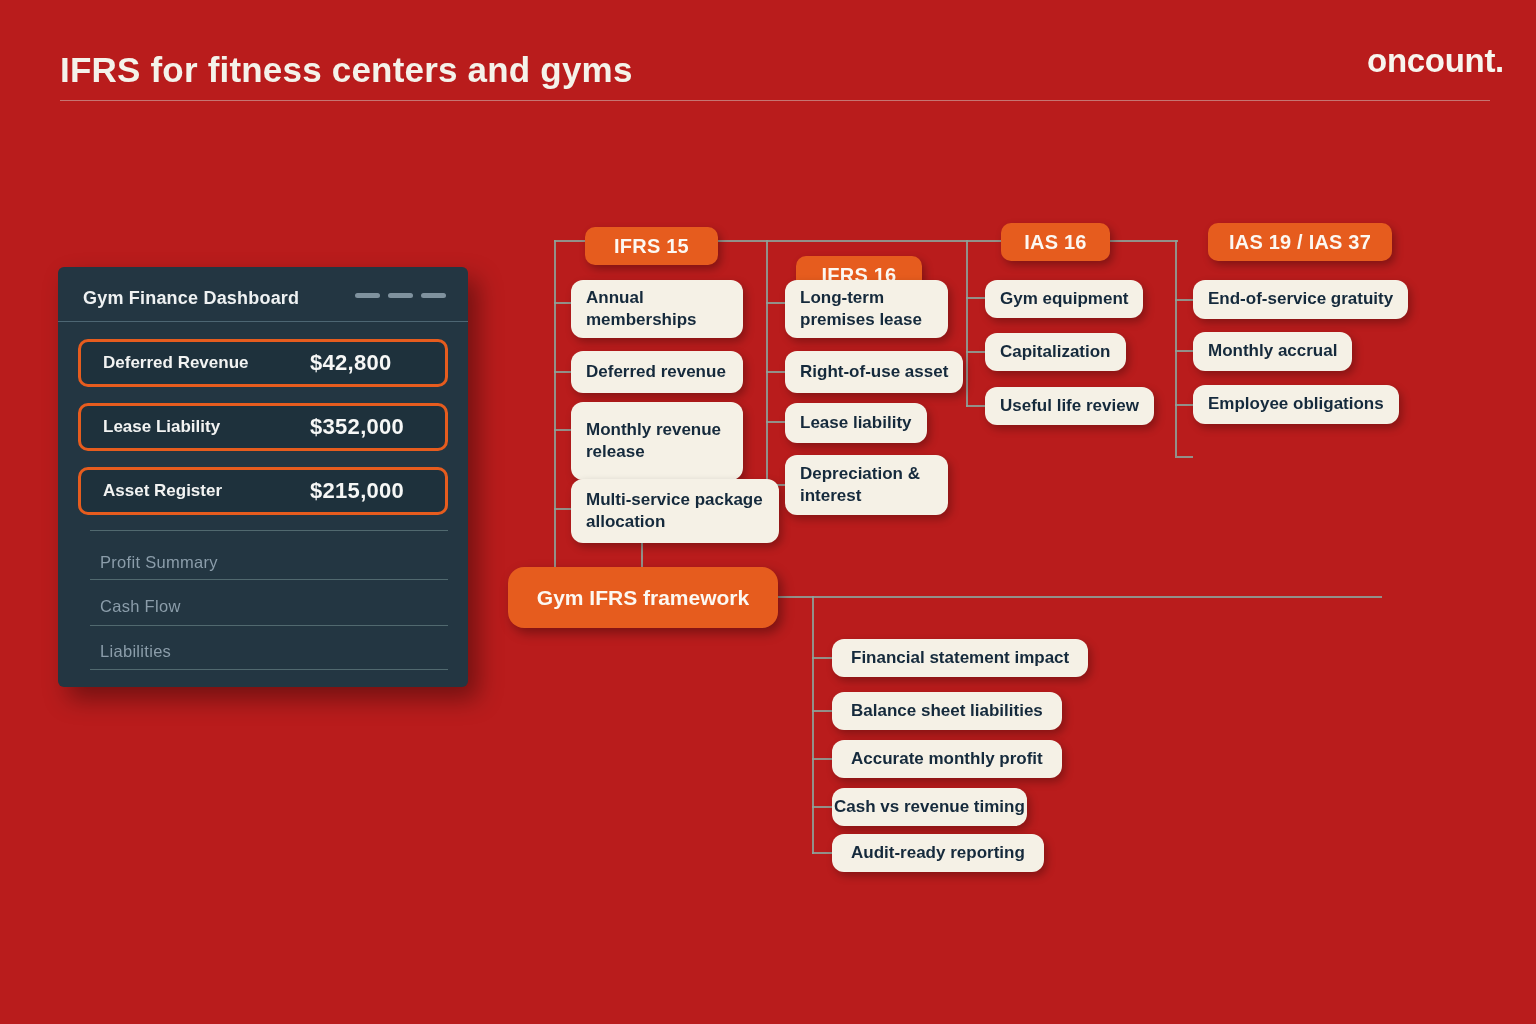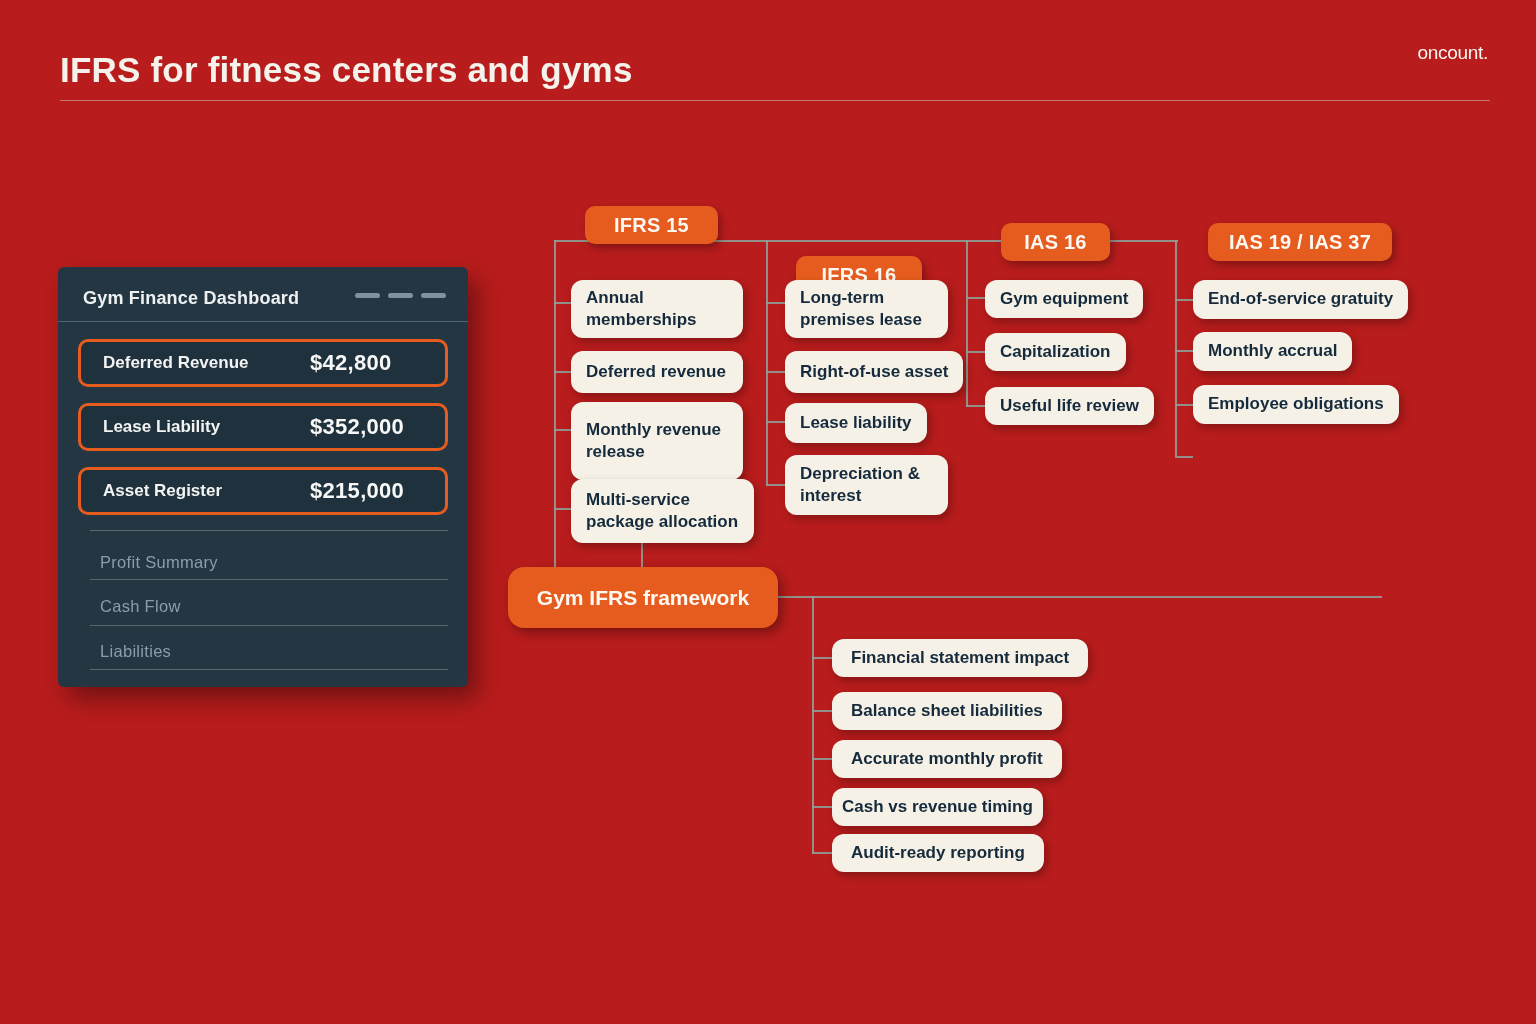--- a/index.html
+++ b/index.html
@@ -8,22 +8,22 @@
   .page {
     position:relative; width:1536px; height:1024px;
     background:#b91c1c; overflow:hidden;
   }
   
   .title {
     position:absolute; left:60px; top:50px;
     font-size:35px; font-weight:700; color:#f4f2ea; letter-spacing:.2px;
   }
   .logo {
-    position:absolute; right:48px; top:42px;
-    font-size:19px; font-weight:400; color:#f7f5ee; letter-spacing:-.3px;
+    position:absolute; right:32px; top:42px;
+    font-size:33px; font-weight:700; color:#f7f5ee; letter-spacing:-.3px;
   }
   .title-rule {
     position:absolute; left:60px; top:100px; width:1430px; height:1px;
     background:rgba(215,226,220,.45);
   }
   
   .card {
     position:absolute; left:58px; top:267px; width:410px; height:420px;
     background:#233642; border-radius:6px;
     box-shadow:10px 12px 24px rgba(0,0,0,.38);
@@ -143,44 +143,44 @@
 
     <div class="menu-rule" style="top:263px;"></div>
     <div class="menu-item" style="top:286px;">Profit Summary</div>
     <div class="menu-rule" style="top:312px;"></div>
     <div class="menu-item" style="top:330px;">Cash Flow</div>
     <div class="menu-rule" style="top:358px;"></div>
     <div class="menu-item" style="top:375px;">Liabilities</div>
     <div class="menu-rule" style="top:402px;"></div>
   </div>
 
-  <div class="pill" style="left:585px;top:206px;width:133px;height:38px;">IFRS 15</div>
+  <div class="pill" style="left:585px;top:227px;width:133px;height:38px;">IFRS 15</div>
   <div class="pill" style="left:796px;top:223px;width:126px;height:38px;margin-top:33px;">IFRS 16</div>
   <div class="pill" style="left:1001px;top:223px;width:109px;height:38px;">IAS 16</div>
   <div class="pill" style="left:1208px;top:223px;width:184px;height:38px;">IAS 19 / IAS 37</div>
 
   <div class="node" style="left:571px;top:280px;width:172px;height:58px;">Annual memberships</div>
   <div class="node" style="left:571px;top:351px;width:172px;height:42px;">Deferred revenue</div>
   <div class="node" style="left:571px;top:402px;width:172px;height:78px;">Monthly revenue release</div>
-  <div class="node" style="left:571px;top:479px;width:183px;height:64px;">Multi-service package allocation</div>
+  <div class="node" style="left:571px;top:479px;width:208px;height:64px;">Multi-service package allocation</div>
 
   <div class="node" style="left:785px;top:280px;width:163px;height:58px;">Long-term premises lease</div>
   <div class="node nw" style="left:785px;top:351px;height:42px;">Right-of-use asset</div>
   <div class="node nw" style="left:785px;top:403px;height:40px;">Lease liability</div>
   <div class="node" style="left:785px;top:455px;width:163px;height:60px;">Depreciation &amp; interest</div>
 
   <div class="node nw" style="left:985px;top:280px;height:38px;">Gym equipment</div>
   <div class="node nw" style="left:985px;top:333px;height:38px;">Capitalization</div>
   <div class="node nw" style="left:985px;top:387px;height:38px;">Useful life review</div>
 
   <div class="node nw" style="left:1193px;top:280px;height:39px;">End-of-service gratuity</div>
   <div class="node nw" style="left:1193px;top:332px;height:39px;">Monthly accrual</div>
   <div class="node nw" style="left:1193px;top:385px;height:39px;">Employee obligations</div>
 
   <div class="root-pill">Gym IFRS framework</div>
 
   <div class="node nw" style="left:832px;top:639px;height:38px;padding:0 19px;">Financial statement impact</div>
   <div class="node nw" style="left:832px;top:692px;height:38px;padding:0 19px;">Balance sheet liabilities</div>
   <div class="node nw" style="left:832px;top:740px;height:38px;padding:0 19px;">Accurate monthly profit</div>
-  <div class="node nw" style="left:832px;top:788px;height:38px;padding:0 10px;">Cash vs revenue timing</div>
+  <div class="node nw" style="left:832px;top:788px;height:38px;padding:0 2px;">Cash vs revenue timing</div>
   <div class="node nw" style="left:832px;top:834px;height:38px;padding:0 19px;">Audit-ready reporting</div>
 
 </div>
 
 </body></html>

